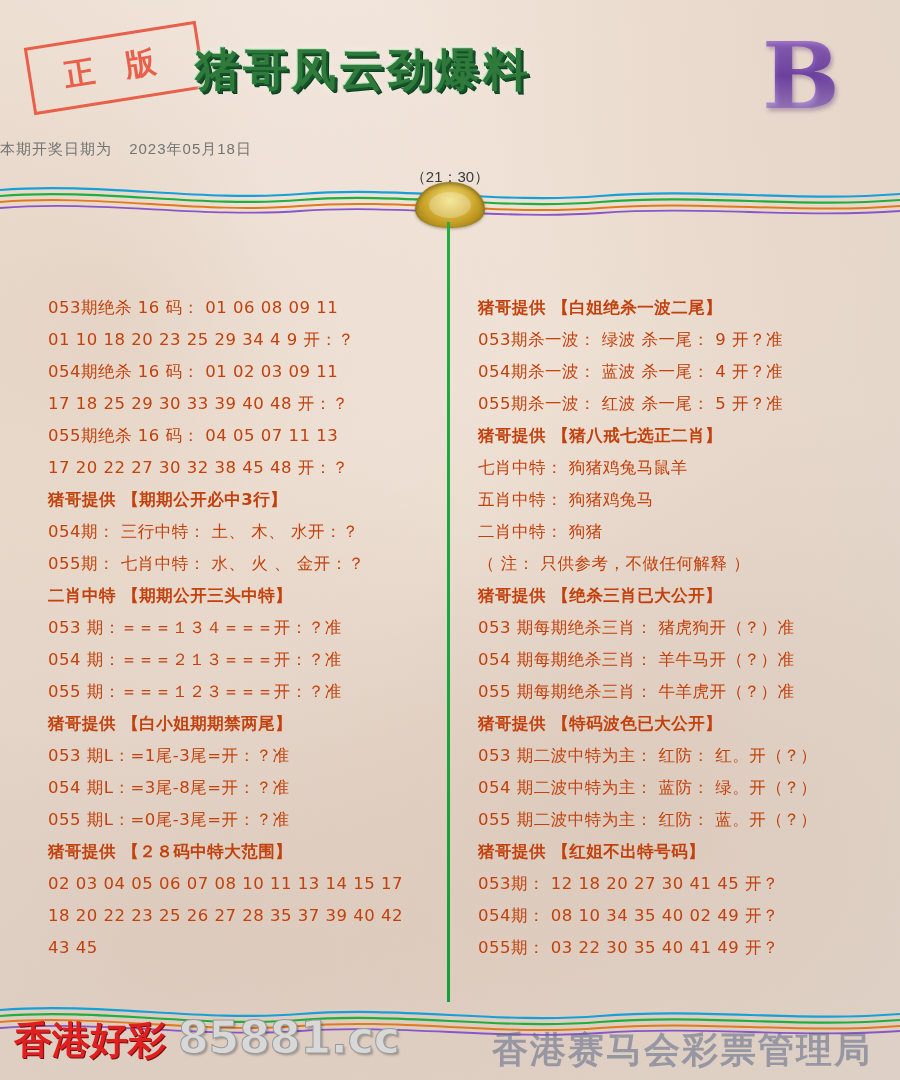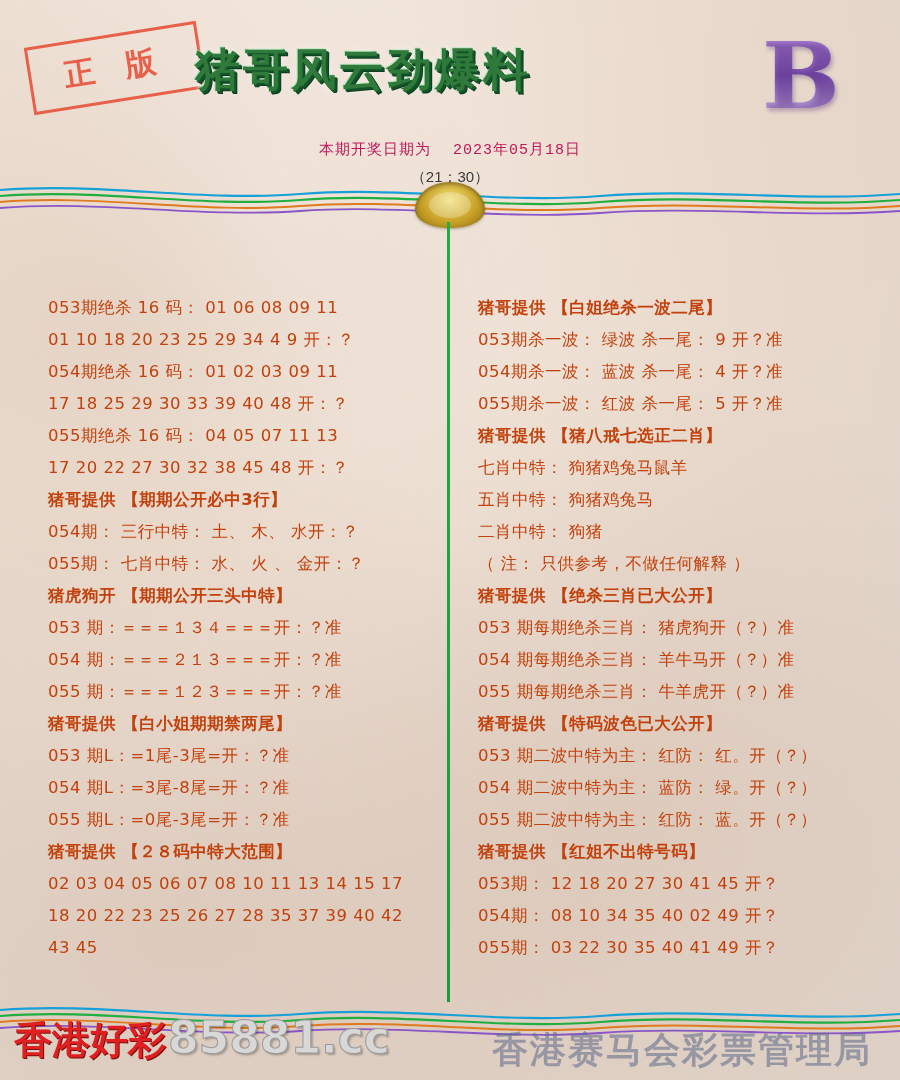--- a/index.html
+++ b/index.html
@@ -38,22 +38,22 @@
     white-space:nowrap;
   }
   .letter-b{
     position:absolute;left:762px;top:22px;font-size:92px;font-weight:bold;
     font-family:"DejaVu Serif","Liberation Serif",serif;
     background:linear-gradient(180deg,#b98cd8 0%,#7a4fb0 50%,#d9c7ea 100%);
     -webkit-background-clip:text;background-clip:text;color:transparent;
     text-shadow:2px 3px 4px rgba(80,40,120,.35);
   }
   .issue-date{
-    position:absolute;left:0;top:140px;width:900px;text-align:center;
-    font-size:15px;color:#be185d;letter-spacing:1px;font-family:Liberation Mono, monospace;
+    position:absolute;left:0;top:140px;width:900px;text-align:left;
+    font-size:15px;color:#737373;letter-spacing:1px;
   }
   .issue-date .dt{margin-left:12px;}
   .time-badge{
     position:absolute;left:0;top:168px;width:900px;text-align:center;
     font-size:15px;color:#3a3a3a;
   }
   
   .wave{
     position:absolute;left:0;width:900px;height:40px;overflow:hidden;
   }
@@ -87,21 +87,21 @@
   .row{white-space:nowrap;letter-spacing:.5px;}
   .hdr{font-weight:bold;}
   .footer-brand{
     position:absolute;left:14px;top:1012px;
     font-size:38px;font-weight:bold;color:#e02020;
     font-family:"DejaVu Sans","Liberation Sans",sans-serif;
     text-shadow:1px 1px 0 #7a0d0d;
     white-space:nowrap;
   }
   .footer-brand .num{
-    color:#d8d8d8;-webkit-text-stroke:1px #9a9a9a;font-size:44px;margin-left:2px;
+    color:#d8d8d8;-webkit-text-stroke:1px #9a9a9a;font-size:44px;margin-left:12px;
     text-shadow:2px 2px 2px rgba(0,0,0,.25);
   }
   .footer-org{
     position:absolute;left:232px;top:1026px;width:640px;
     font-size:36px;font-weight:bold;color:#5e6a8a;opacity:.55;
     font-family:"DejaVu Sans","Liberation Sans",sans-serif;
     letter-spacing:2px;white-space:nowrap;text-align:right;
   }
 </style>
 </head>
@@ -138,21 +138,21 @@
   <div class="col left">
     <div class="row">053期绝杀 16 码：    01 06  08  09  11</div>
     <div class="row">01  10  18  20  23  25  29  34  4 9 开：？</div>
     <div class="row">054期绝杀 16 码：    01  02  03  09  11</div>
     <div class="row">17  18  25  29  30  33  39  40  48  开：？</div>
     <div class="row">055期绝杀 16 码：    04  05  07  11  13</div>
     <div class="row">17  20  22  27  30  32  38  45  48  开：？</div>
     <div class="row hdr">猪哥提供   【期期公开必中3行】</div>
     <div class="row">054期：  三行中特：  土、   木、   水开：？</div>
     <div class="row">055期：  七肖中特：  水、  火 、  金开：？</div>
-    <div class="row hdr">猪虎狗开   【期期公开三头中特】</div>
+    <div class="row hdr">二肖中特   【期期公开三头中特】</div>
     <div class="row">053  期：＝＝＝１３４＝＝＝开：？准</div>
     <div class="row">054  期：＝＝＝２１３＝＝＝开：？准</div>
     <div class="row">055  期：＝＝＝１２３＝＝＝开：？准</div>
     <div class="row hdr">猪哥提供   【白小姐期期禁两尾】</div>
     <div class="row">053  期L：=1尾-3尾=开：？准</div>
     <div class="row">054  期L：=3尾-8尾=开：？准</div>
     <div class="row">055  期L：=0尾-3尾=开：？准</div>
     <div class="row hdr">猪哥提供   【２８码中特大范围】</div>
     <div class="row">02  03  04  05  06  07  08  10  11  13  14  15  17</div>
     <div class="row">18  20  22  23  25  26  27  28  35  37  39  40  42</div>

